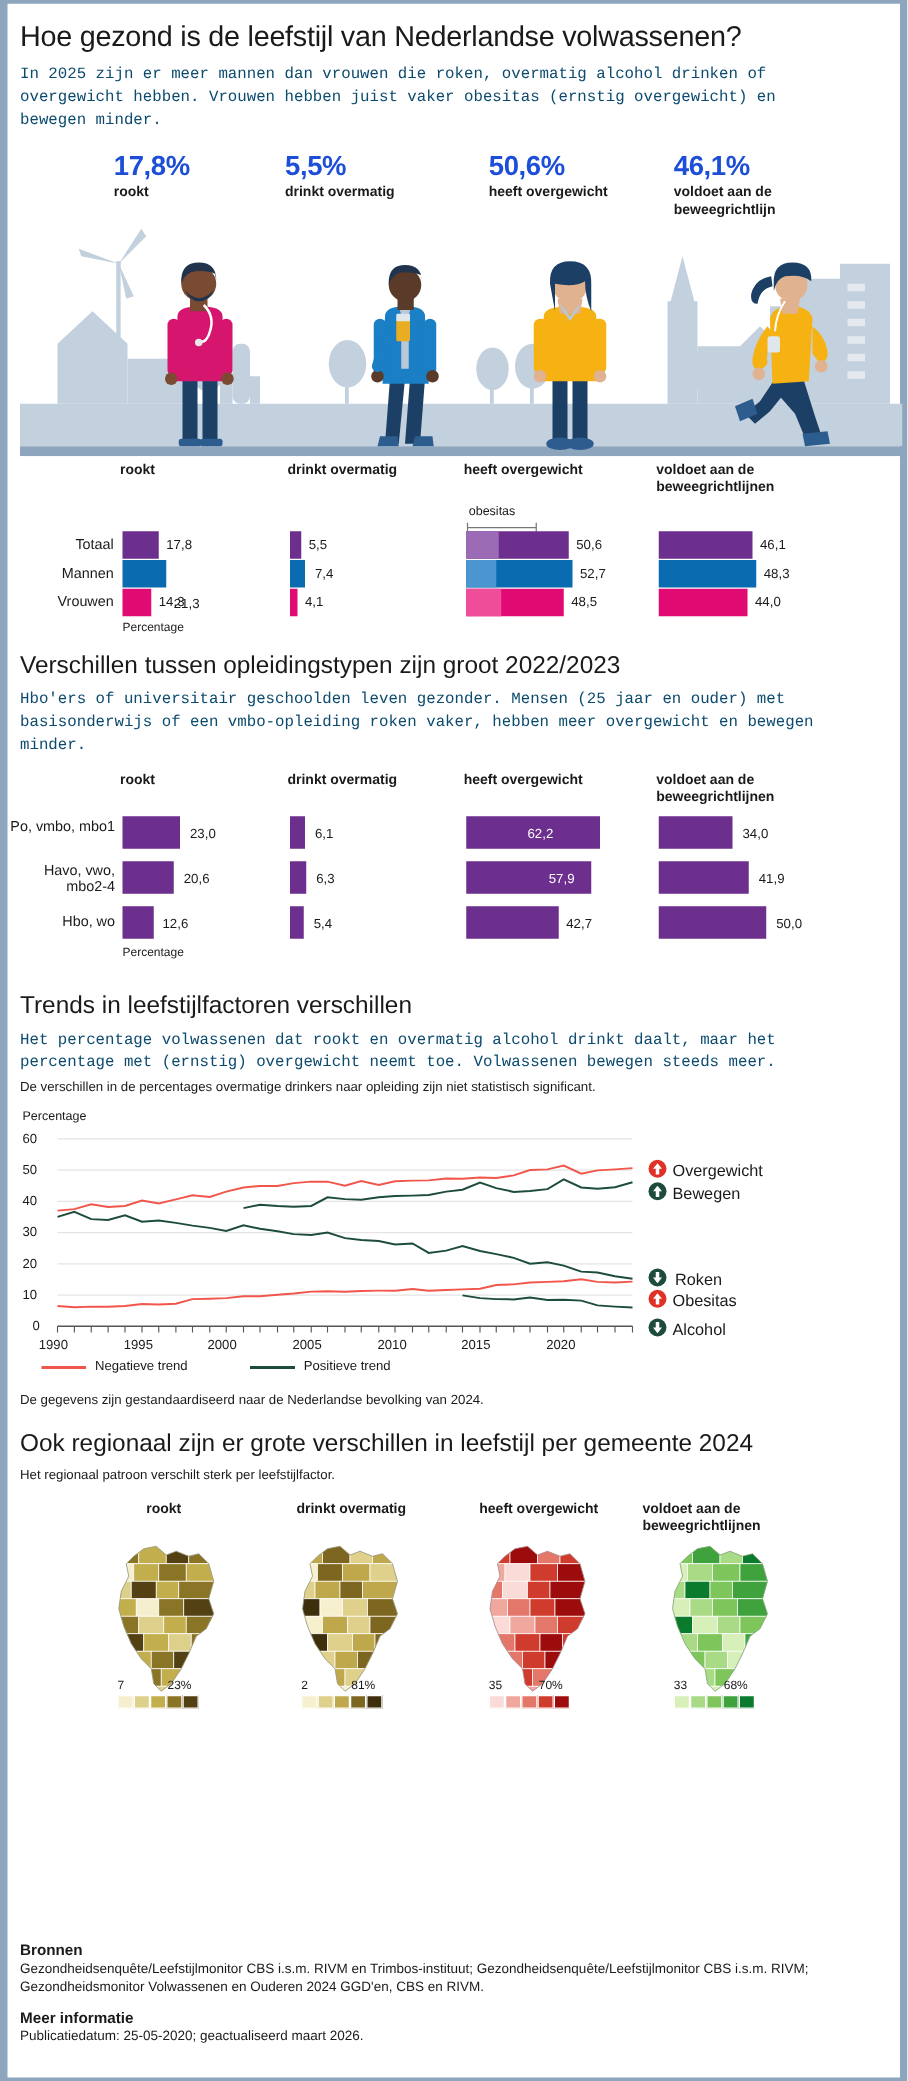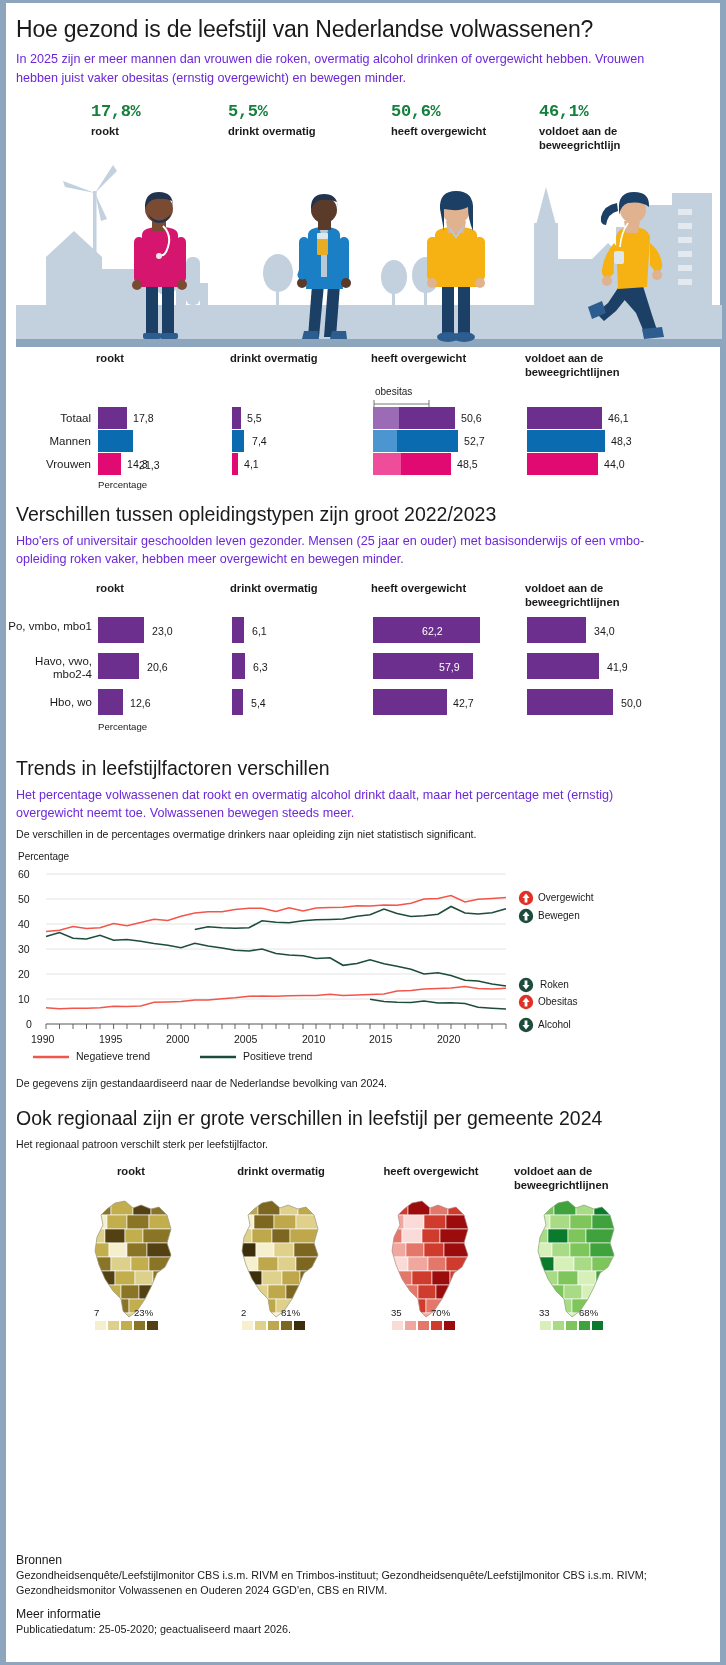--- a/index.html
+++ b/index.html
@@ -25,36 +25,36 @@
   
   h1.title {
     font-size: 23px; font-weight: 400; letter-spacing: -0.2px;
     color: #1a1a1a; margin: 14px 0 8px 0; line-height: 1.1;
   }
   h2.sec-title {
     font-size: 19.5px; font-weight: 400; color: #1a1a1a;
     line-height: 1.15; margin: 0 0 7px 0;
   }
   p.intro {
-    font-size: 12.6px; line-height: 1.45; color: #6d28d9;
+    font-size: 12.6px; line-height: 1.45; color: #0c4a6e;
     max-width: 640px;
+    font-family: Liberation Mono, monospace;
   }
   p.note {
     font-size: 10.6px; line-height: 1.4; color: #1a1a1a;
   }
 
   
   .stats-row {
     position: relative; height: 62px; margin-top: 16px;
   }
   .stat { position: absolute; top: 0; }
   .stat .val {
-    font-size: 17px; font-weight: 700; color: #15803d; line-height: 1.05;
+    font-size: 22px; font-weight: 700; color: #1d4ed8; line-height: 1.05;
     letter-spacing: -0.3px;
-    font-family: Liberation Mono, monospace;
   }
   .stat .lbl {
     font-size: 11.2px; font-weight: 700; color: #1a1a1a;
     line-height: 1.25; margin-top: 3px;
   }
 
   
   .illus { position: relative; height: 180px; margin: 0 10px; }
   .illus svg { display: block; }
 
@@ -75,21 +75,21 @@
   .bar-val.inside { color: #ffffff; }
   .axis-cap {
     position: absolute; font-size: 9.6px; color: #1a1a1a;
   }
   .obes-label { position: absolute; font-size: 10px; color: #1a1a1a; }
 
   
   .linechart { position: relative; }
   .lc-axis-title { position:absolute; font-size: 10px; color:#1a1a1a; }
   .lc-tick { position: absolute; font-size: 10.5px; color: #1a1a1a; }
-  .lc-legend-label { position: absolute; font-size: 10px; color: #1a1a1a; }
+  .lc-legend-label { position: absolute; font-size: 13px; color: #1a1a1a; }
   .lc-bottom-legend { position: absolute; font-size: 10.5px; color:#1a1a1a; }
 
   
   .maps { position: relative; }
   .map-head {
     position: absolute; font-size: 11.2px; font-weight: 700;
     text-align: center; line-height: 1.25; color: #1a1a1a;
   }
   .map-legend { position: absolute; }
   .map-legend .ends {
@@ -98,21 +98,21 @@
   .map-legend .ends .lo { position: absolute; left: 0; top: 0; }
   .map-legend .ends .hi { position: absolute; left: 40px; top: 0; }
   .swatches { display: flex; margin-top: 1px; }
   .swatches i {
     display: block; width: 13px; height: 11px;
     border: 0.5px solid #ffffff;
   }
 
   
   .footer { position: absolute; left: 10px; right: 10px; }
-  .foot-h { font-size: 12.2px; font-weight: 400; color:#1a1a1a; margin-bottom: 1px;}
+  .foot-h { font-size: 12.2px; font-weight: 700; color:#1a1a1a; margin-bottom: 1px;}
   .foot-p { font-size: 10.8px; line-height: 1.4; color: #1a1a1a; }
 </style>
 </head>
 <body>
 
 <div id="page">
 
   <div class="pad">
     <h1 class="title">Hoe gezond is de leefstijl van Nederlandse volwassenen?</h1>
     <p class="intro">In 2025 zijn er meer mannen dan vrouwen die roken, overmatig alcohol drinken of overgewicht hebben. Vrouwen hebben juist vaker obesitas (ernstig overgewicht) en bewegen minder.</p>

